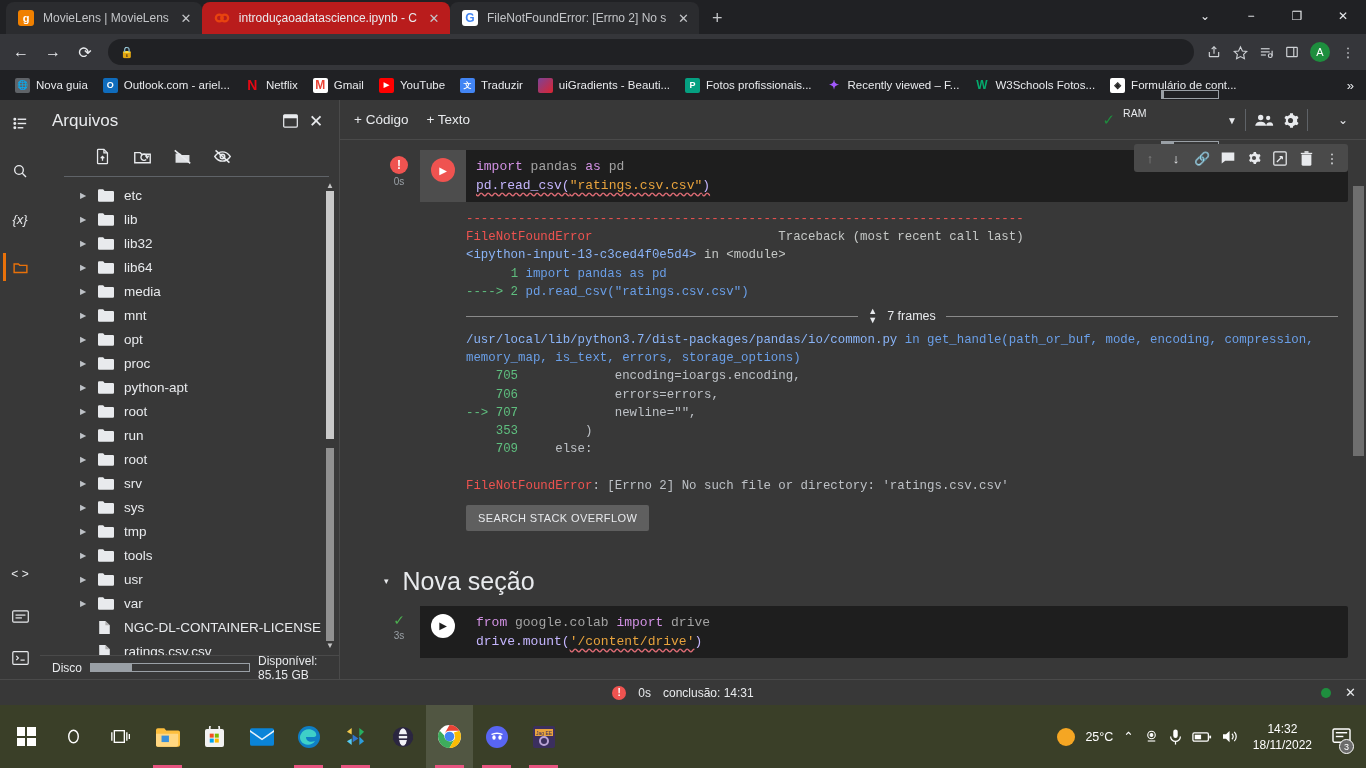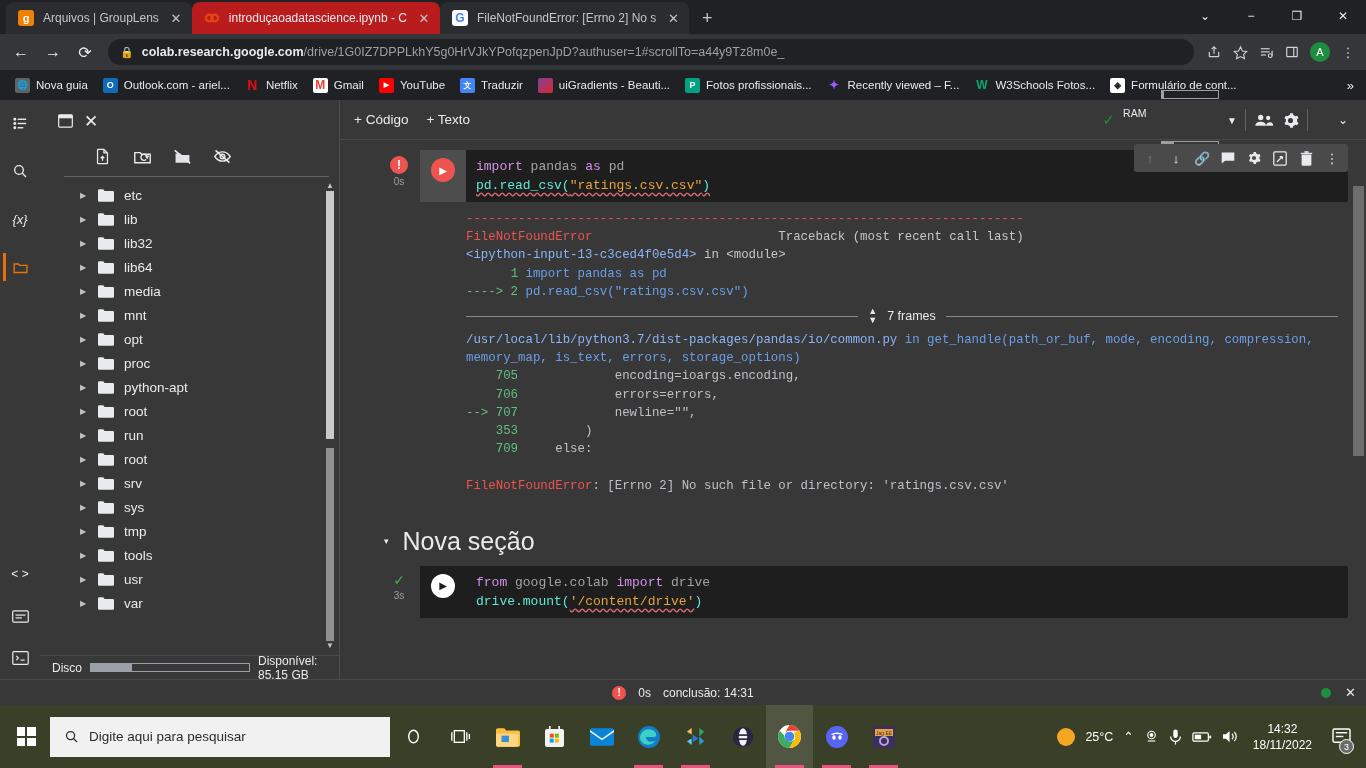--- a/index.html
+++ b/index.html
@@ -260,21 +260,21 @@
   }
   .run-btn.idle { background: #fff; color: #1e1e1e; }
   pre.code {
     flex: 1; padding: 7px 10px; font-family: "Liberation Mono", monospace;
     font-size: 13px; line-height: 19px; color: #e8eaed;
     white-space: pre; overflow: hidden;
   }
   .k-kw { color: #d291e4; }
   .k-mod { color: #a3a3a3; }
   .k-str { color: #e8a33d; }
-  .k-fn { color: #5eead4; }
+  .k-fn { color: #c4b5fd; }
   .squiggle {
     text-decoration: underline wavy #e06c75;
     text-underline-offset: 3px;
   }
 
   .cell-output {
     background: #383838; padding: 8px 0 6px 0;
   }
   pre.traceback {
     font-family: "Liberation Mono", monospace;
@@ -402,21 +402,21 @@
   }
   svg { display: block; }
 </style>
 </head>
 <body>
 
 <div class="chrome-tabstrip">
 
   <div class="tab inactive">
     <span class="tab-favicon" style="background:#f08000">g</span>
-    <span class="tab-title">Arquivos | GroupLens</span>
+    <span class="tab-title">MovieLens | MovieLens</span>
     <span class="tab-close">✕</span>
   </div>
 
   <div class="tab active">
     <span class="tab-favicon">
       <svg width="16" height="16" viewBox="0 0 24 24">
           <circle cx="8" cy="12" r="5.2" fill="none" stroke="#e8430f" stroke-width="3.4"></circle>
           <circle cx="16" cy="12" r="5.2" fill="none" stroke="#e8430f" stroke-width="3.4"></circle>
         </svg>
     </span>
@@ -440,21 +440,20 @@
   </div>
 </div>
 
 <div class="chrome-toolbar">
   <div class="nav-btn">←</div>
   <div class="nav-btn">→</div>
   <div class="nav-btn">⟳</div>
 
   <div class="omnibox">
     <span style="color:#e8eaed;font-size:11px">🔒</span>
-    <span class="omni-url"><b>colab.research.google.com</b><span>/drive/1G0IZ7DPPLkhY5g0HrVJkYPofqzpenJpD?authuser=1#scrollTo=a44y9Tz8m0e_</span></span>
   </div>
 
   <div class="omni-icons">
     <div class="omni-ic">
       <svg width="14" height="14" viewBox="0 0 24 24" fill="none" stroke="#cfd2d6" stroke-width="2">
           <path d="M4 12v7a1 1 0 001 1h14a1 1 0 001-1v-7"></path>
           <path d="M12 15V3"></path>
           <path d="M8 7l4-4 4 4"></path>
         </svg>
     </div>
@@ -571,20 +570,21 @@
               <rect x="1" y="1" width="22" height="18" rx="1.5"></rect>
               <polyline points="6,7 9,10 6,13"></polyline>
               <line x1="12" y1="13" x2="18" y2="13"></line>
             </svg>
         </div>
       </div>
     </div>
 
     <div class="files-panel">
       <div class="fp-header">
+        <span class="fp-title">Arquivos</span>
         <span class="fp-hbtn">
           <svg width="15" height="14" viewBox="0 0 22 20" fill="none" stroke="#e8eaed" stroke-width="1.8">
               <rect x="1" y="1" width="20" height="18" rx="1.5"></rect>
               <rect x="1" y="1" width="20" height="5" fill="#e8eaed" stroke="none"></rect>
             </svg>
         </span>
         <span class="fp-hbtn" style="font-size:17px">✕</span>
       </div>
 
       <div class="fp-toolbar">
@@ -774,20 +774,40 @@
           </div>
         <div class="tree-row">
             <span class="tree-arrow">▶</span>
             <span class="tree-ic">
               <svg width="16" height="13" viewBox="0 0 18 14">
                 <path d="M0 1.4A1.4 1.4 0 011.4 0h4.4l1.6 1.8H16.6A1.4 1.4 0 0118 3.2V12.6A1.4 1.4 0 0116.6 14H1.4A1.4 1.4 0 010 12.6z" fill="#e8eaed"></path>
               </svg>
             </span>
             <span>var</span>
           </div>
+        <div class="tree-row">
+            <span class="tree-arrow"></span>
+            <span class="tree-ic">
+              <svg width="13" height="15" viewBox="0 0 14 17">
+                <path d="M1 1h7l5 5v10H1z" fill="#e8eaed"></path>
+                <path d="M8 1v5h5" fill="#b0b0b0"></path>
+              </svg>
+            </span>
+            <span>NGC-DL-CONTAINER-LICENSE</span>
+          </div>
+        <div class="tree-row">
+            <span class="tree-arrow"></span>
+            <span class="tree-ic">
+              <svg width="13" height="15" viewBox="0 0 14 17">
+                <path d="M1 1h7l5 5v10H1z" fill="#e8eaed"></path>
+                <path d="M8 1v5h5" fill="#b0b0b0"></path>
+              </svg>
+            </span>
+            <span>ratings.csv.csv</span>
+          </div>
 
         <div class="fp-scroll">
           <span class="fp-scroll-arrow">▲</span>
           <span class="fp-scroll-track">
             <span class="fp-scroll-thumb"></span>
             <span class="fp-scroll-thumb2"></span>
           </span>
           <span class="fp-scroll-arrow">▼</span>
         </div>
       </div>
@@ -910,20 +930,21 @@
 <pre class="traceback"><span class="tb-link">/usr/local/lib/python3.7/dist-packages/pandas/io/common.py</span><span class="tb-blue"> in get_handle(path_or_buf, mode, encoding, compression,</span>
 <span class="tb-blue">memory_map, is_text, errors, storage_options)</span>
 <span class="tb-green">    705</span>             <span class="tb-grey">encoding=ioargs.encoding,</span>
 <span class="tb-green">    706</span>             <span class="tb-grey">errors=errors,</span>
 <span class="tb-green">--&gt; 707</span>             <span class="tb-grey">newline="",</span>
 <span class="tb-green">    353</span>         <span class="tb-grey">)</span>
 <span class="tb-green">    709</span>     <span class="tb-grey">else:</span>
 
 <span class="tb-err">FileNotFoundError</span><span class="tb-grey">: [Errno 2] No such file or directory: 'ratings.csv.csv'</span></pre>
 
+              <div class="so-btn">SEARCH STACK OVERFLOW</div>
             </div>
           </div>
         </div>
 
         <div class="section-head">
           <span class="section-caret">▾</span>
           <span class="section-title">Nova seção</span>
         </div>
 
         <div class="cell">
@@ -960,29 +981,20 @@
 <div class="taskbar">
   <div class="start-btn">
     <span class="win-logo">
         <i></i>
         <i></i>
         <i></i>
         <i></i>
       </span>
   </div>
 
-  <div class="tb-search">
-    <span>
-      <svg width="15" height="15" viewBox="0 0 24 24" fill="none" stroke="#2b2b2b" stroke-width="2">
-          <circle cx="10.5" cy="10.5" r="6.5"></circle>
-          <line x1="15.5" y1="15.5" x2="21" y2="21"></line>
-        </svg>
-    </span>
-    <span>Digite aqui para pesquisar</span>
-  </div>
 
   <div class="tb-apps">
     <div class="tb-app">
         <svg width="19" height="19" viewBox="0 0 24 24" fill="none" stroke="#fff" stroke-width="1.8">
           <ellipse cx="12" cy="12" rx="6" ry="8"></ellipse>
         </svg>
       </div>
     <div class="tb-app">
         <svg width="20" height="17" viewBox="0 0 24 20" fill="none" stroke="#fff" stroke-width="1.6">
           <rect x="4" y="3" width="12" height="14"></rect>

